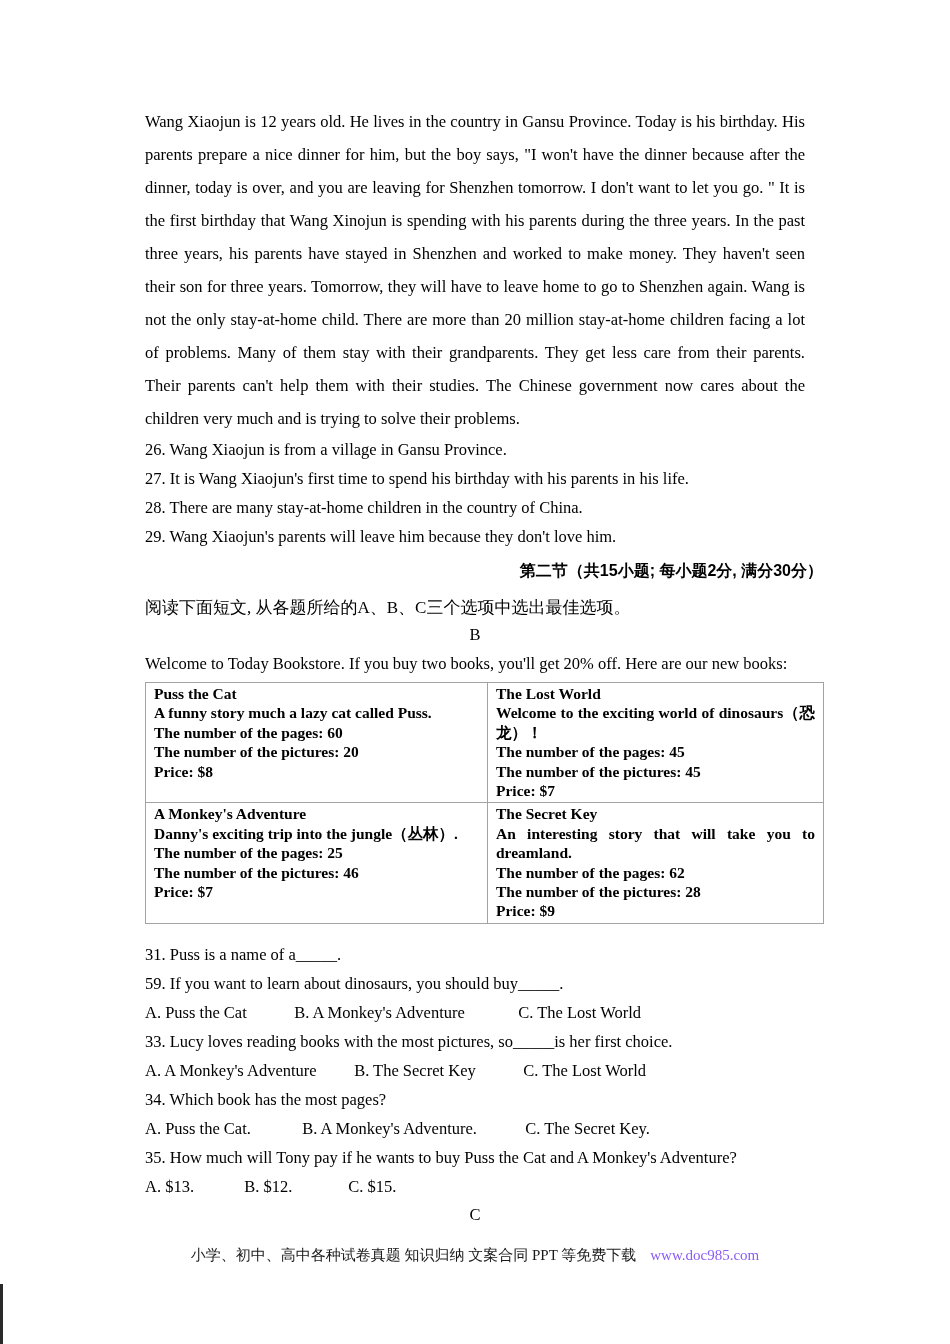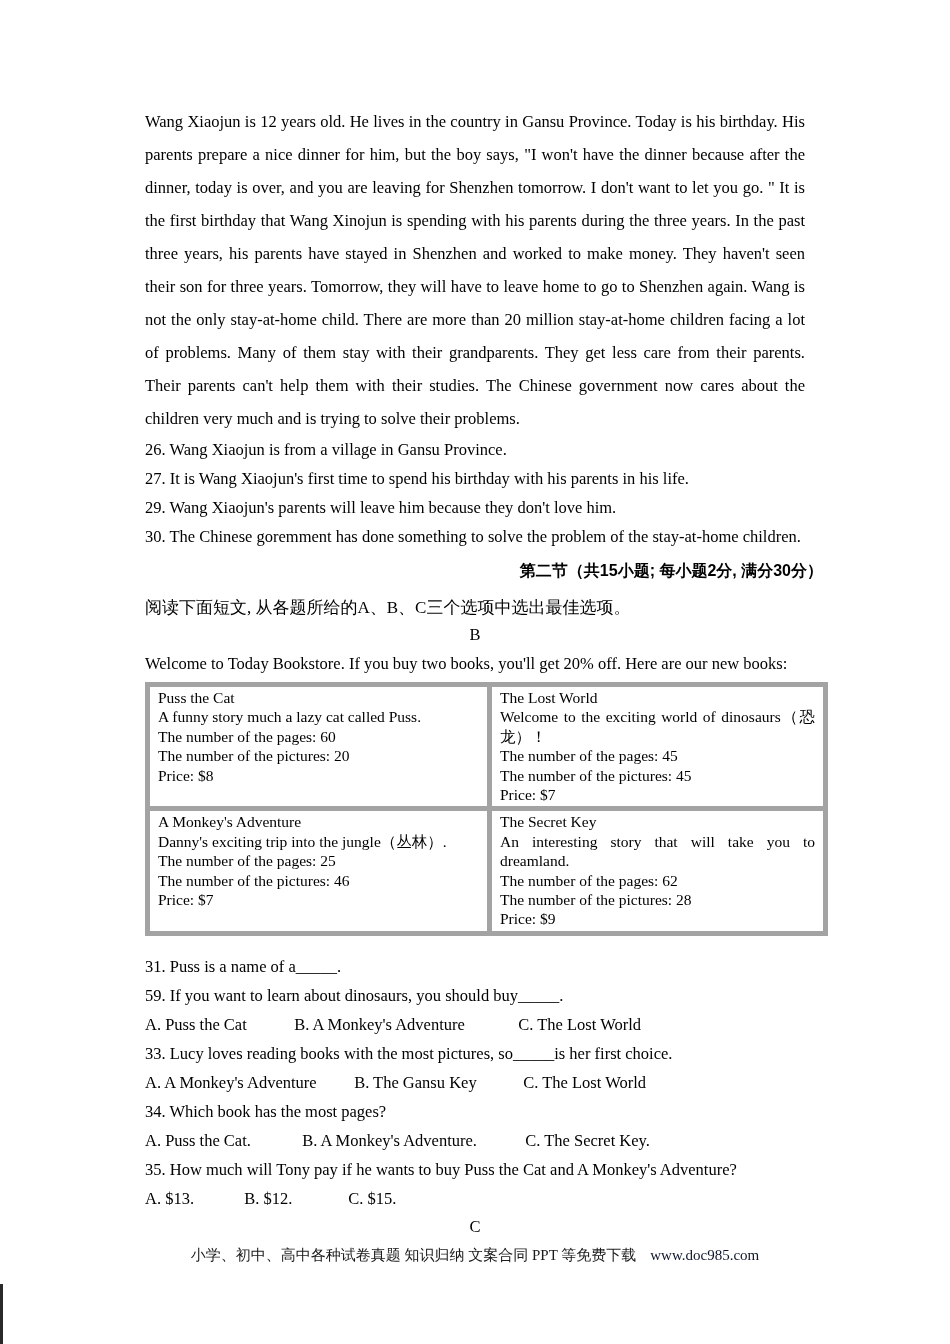--- a/index.html
+++ b/index.html
@@ -47,65 +47,66 @@
   .intro { line-height: 28px; margin-top: 2px; width: 678px; }
 
   table.book-table {
     margin-top: 4px;
     width: 678px;
     border-collapse: collapse;
     font-size: 15.5px;
     table-layout: fixed;
   }
   table.book-table td {
-    border: 5px solid #a3a3a3;
+    border: 1px solid #a3a3a3;
     vertical-align: top;
     padding: 1px 8px 2px 8px;
     height: 117px;
     line-height: 19.4px;
     text-align: justify;
+    font-weight: bold;
   }
   td.col-left { width: 342px; }
   td.col-right { width: 336px; }
 
   .mcq { margin-top: 16px; width: 678px; }
   .q-text { line-height: 29px; }
   .q-opts { line-height: 29px; white-space: nowrap; }
   .q-opts .opt { display: inline-block; }
 
   .footer {
     position: absolute;
     left: 0; top: 1246px;
     width: 950px;
     text-align: center;
     font-size: 15px;
     color: #1a1a1a;
   }
-  .footer a { color: #0f172a; text-decoration: none; }
+  .footer a { color: #8b5cf6; text-decoration: none; }
   .footer .footer-gap { display: inline-block; width: 14px; }
 
   .edge-mark {
     position: absolute;
     left: 0; top: 1284px;
     width: 3px; height: 60px;
     background: #2a2a2a;
   }
 </style>
 </head>
 <body>
 
 <div class="page">
 
   <p class="passage">Wang Xiaojun is 12 years old. He lives in the country in Gansu Province. Today is his birthday. His parents prepare a nice dinner for him, but the boy says, "I won't have the dinner because after the dinner, today is over, and you are leaving for Shenzhen tomorrow. I don't want to let you go. " It is the first birthday that Wang Xinojun is spending with his parents during the three years. In the past three years, his parents have stayed in Shenzhen and worked to make money. They haven't seen their son for three years. Tomorrow, they will have to leave home to go to Shenzhen again. Wang is not the only stay-at-home child. There are more than 20 million stay-at-home children facing a lot of problems. Many of them stay with their grandparents. They get less care from their parents. Their parents can't help them with their studies. The Chinese government now cares about the children very much and is trying to solve their problems.</p>
 
   <div class="tf-questions">
     <div class="tf-line">26. Wang Xiaojun is from a village in Gansu Province.</div>
     <div class="tf-line">27. It is Wang Xiaojun's first time to spend his birthday with his parents in his life.</div>
+    <div class="tf-line">28. There are many stay-at-home children in the country of China.</div>
     <div class="tf-line">29. Wang Xiaojun's parents will leave him because they don't love him.</div>
-    <div class="tf-line">30. The Chinese goremment has done something to solve the problem of the stay-at-home children.</div>
   </div>
 
   <div class="section-header">第二节（共15小题; 每小题2分, 满分30分）</div>
 
   <p class="instructions">阅读下面短文, 从各题所给的A、B、C三个选项中选出最佳选项。</p>
 
   <div class="center-label">B</div>
 
   <p class="intro">Welcome to Today Bookstore. If you buy two books, you'll get 20% off. Here are our new books:</p>
 
@@ -153,21 +154,21 @@
     <div class="q-text">59. If you want to learn about dinosaurs, you should buy_____.</div>
     <div class="q-opts">
       <span class="opt" style="width:145px">A. Puss the Cat</span>
       <span class="opt" style="width:220px">B. A Monkey's Adventure</span>
       <span class="opt">C. The Lost World</span>
     </div>
 
     <div class="q-text">33. Lucy loves reading books with the most pictures, so_____is her first choice.</div>
     <div class="q-opts">
       <span class="opt" style="width:205px">A. A Monkey's Adventure</span>
-      <span class="opt" style="width:165px">B. The Gansu Key</span>
+      <span class="opt" style="width:165px">B. The Secret Key</span>
       <span class="opt">C. The Lost World</span>
     </div>
 
     <div class="q-text">34. Which book has the most pages?</div>
     <div class="q-opts">
       <span class="opt" style="width:153px">A. Puss the Cat.</span>
       <span class="opt" style="width:219px">B. A Monkey's Adventure.</span>
       <span class="opt">C. The Secret Key.</span>
     </div>
 

